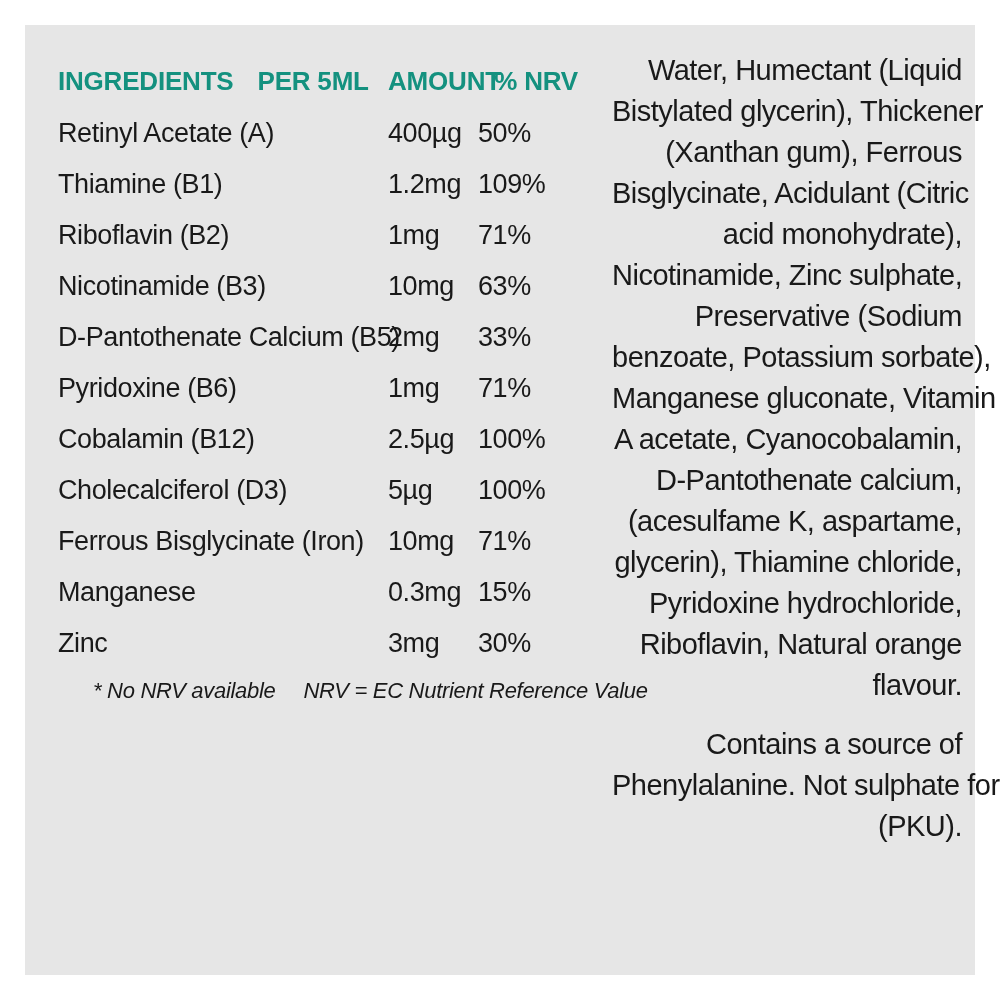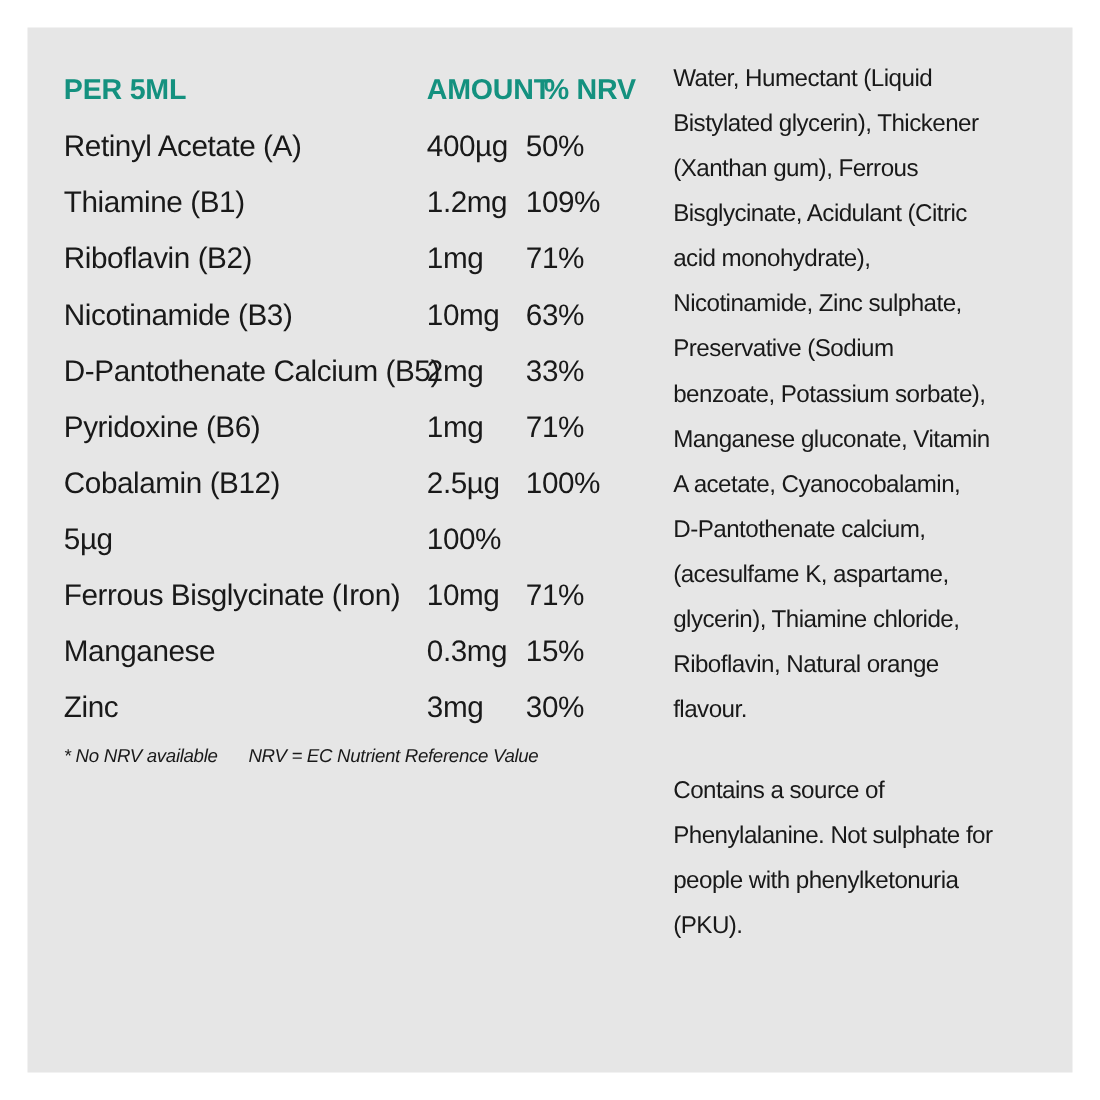--- a/index.html
+++ b/index.html
@@ -45,48 +45,51 @@
   .th.amt-h, .th.nrv-h { text-align: right; }
   .trow { height: 51px; font-size: 27px; letter-spacing: -0.4px; }
   .td.name { white-space: nowrap; overflow: visible; }
   .td.amt, .td.nrv { text-align: left; white-space: nowrap; }
 
   .footnote {
     margin-top: 9px;
     display: flex;
     gap: 28px;
     font-style: italic;
-    font-size: 17px;
+    font-size: 22px;
     letter-spacing: -0.3px;
     white-space: nowrap;
+    margin-left: 35px;
   }
 
   
   .right-col {
     position: absolute;
     left: 587px; top: 25px;
     width: 350px;
   }
   .para {
-    font-size: 22px;
+    font-size: 29px;
     line-height: 41px;
     letter-spacing: -0.5px;
+    text-align: right;
   }
   .para div { white-space: nowrap; }
-  .warning { margin-top: 32px; }
+  .warning { margin-top: 18px; }
 </style>
 </head>
 <body>
 
 <div class="page">
   <div class="panel">
 
     <div class="table">
       <div class="thead">
         <div class="th name-h">
+          <span>INGREDIENTS</span>
           <span>PER 5ML</span>
         </div>
         <div class="th amt-h">AMOUNT</div>
         <div class="th nrv-h">% NRV</div>
       </div>
 
       <div class="trow">
         <div class="td name">Retinyl Acetate (A)</div>
         <div class="td amt">400µg</div>
         <div class="td nrv">50%</div>
@@ -115,20 +118,21 @@
         <div class="td name">Pyridoxine (B6)</div>
         <div class="td amt">1mg</div>
         <div class="td nrv">71%</div>
       </div>
       <div class="trow">
         <div class="td name">Cobalamin (B12)</div>
         <div class="td amt">2.5µg</div>
         <div class="td nrv">100%</div>
       </div>
       <div class="trow">
+        <div class="td name">Cholecalciferol (D3)</div>
         <div class="td amt">5µg</div>
         <div class="td nrv">100%</div>
       </div>
       <div class="trow">
         <div class="td name">Ferrous Bisglycinate (Iron)</div>
         <div class="td amt">10mg</div>
         <div class="td nrv">71%</div>
       </div>
       <div class="trow">
         <div class="td name">Manganese</div>
@@ -155,25 +159,25 @@
           <div>Bisglycinate, Acidulant (Citric</div>
           <div>acid monohydrate),</div>
           <div>Nicotinamide, Zinc sulphate,</div>
           <div>Preservative (Sodium</div>
           <div>benzoate, Potassium sorbate),</div>
           <div>Manganese gluconate, Vitamin</div>
           <div>A acetate, Cyanocobalamin,</div>
           <div>D-Pantothenate calcium,</div>
           <div>(acesulfame K, aspartame,</div>
           <div>glycerin), Thiamine chloride,</div>
+          <div>Pyridoxine hydrochloride,</div>
           <div>Riboflavin, Natural orange</div>
           <div>flavour.</div>
         </div>
       <div class="para warning">
           <div>Contains a source of</div>
           <div>Phenylalanine. Not sulphate for</div>
-          <div>people with phenylketonuria</div>
           <div>(PKU).</div>
         </div>
     </div>
 
   </div>
 </div>
 
 </body></html>

